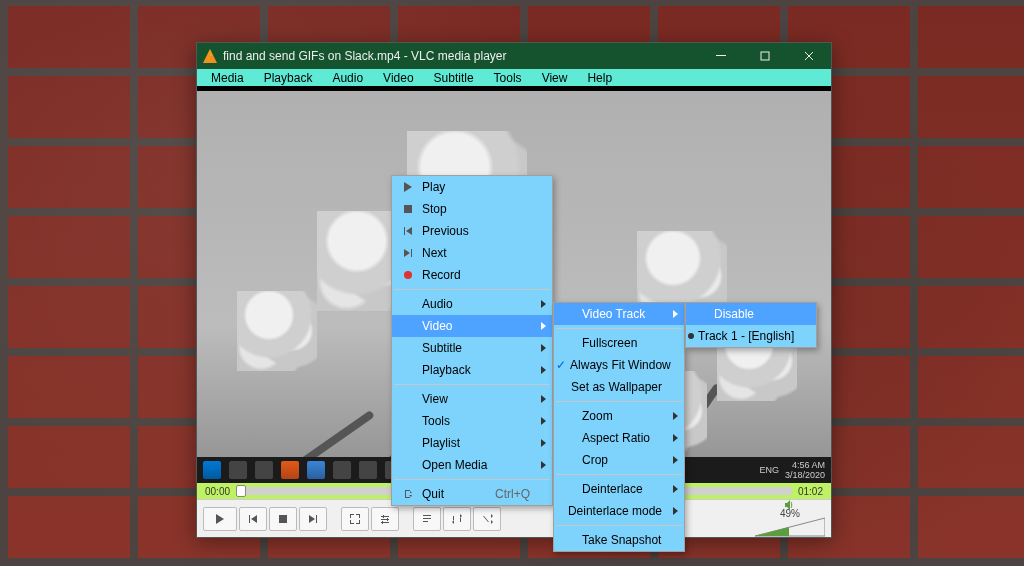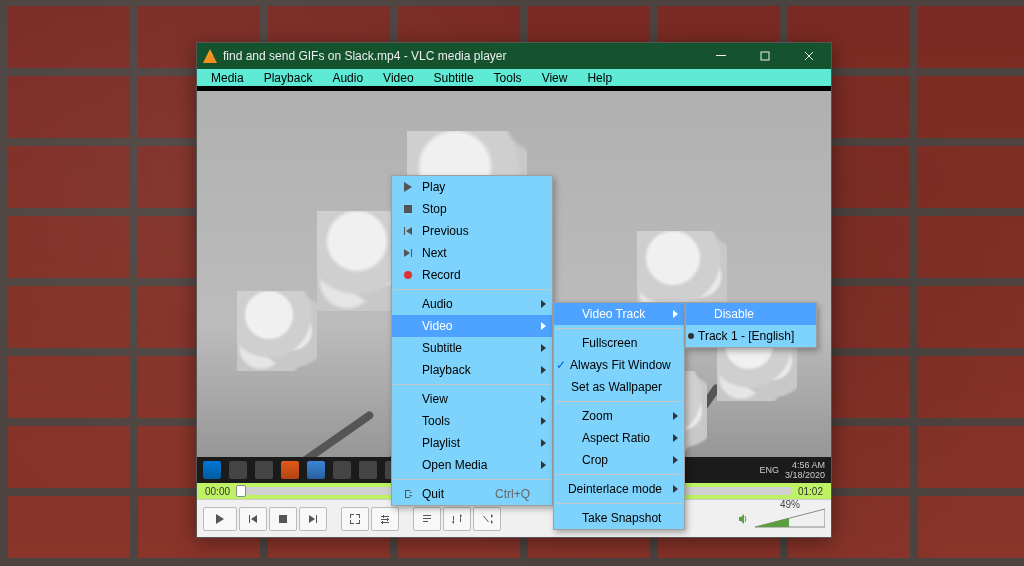--- a/index.html
+++ b/index.html
@@ -95,21 +95,21 @@
     display:flex; align-items:center; padding:0 6px; gap:2px;
   }
   .cbtn {
     width:28px; height:24px; border:1px solid #bbb; background:#f8f8f8;
     display:flex; align-items:center; justify-content:center;
     border-radius:2px;
   }
   .cbtn.big { width:34px; }
   .cbtn svg { width:12px; height:12px; fill:#555; }
   .spacer { width:10px; }
-  .vol-area { margin-left:auto; display:flex; align-items:center; gap:4px; font-size:10px; color:#444;}
+  .vol-area { margin-left:auto; display:flex; align-items:center; gap:4px; font-size:10px; color:#444;flex-direction:column;}
   .vol-tri {
     width:70px; height:24px; position:relative;
   }
   .vol-tri svg { width:100%; height:100%; }
 
   
   .menu {
     position:absolute; background:#7dd3fc; border:1px solid #a0a0a0;
     box-shadow:2px 3px 6px rgba(0,0,0,0.3);
     font-size:12px; color:#000;
@@ -423,20 +423,25 @@
       <span class="arr"></span>
     </div>
     <div class="row">
       <span class="chk"></span>
       <span class="lbl">Crop</span>
       <span class="arr"></span>
     </div>
     <div class="sep"></div>
     <div class="row">
       <span class="chk"></span>
+      <span class="lbl">Deinterlace</span>
+      <span class="arr"></span>
+    </div>
+    <div class="row">
+      <span class="chk"></span>
       <span class="lbl">Deinterlace mode</span>
       <span class="arr"></span>
     </div>
     <div class="sep"></div>
     <div class="row">
       <span class="chk"></span>
       <span class="lbl">Take Snapshot</span>
     </div>
   </div>
 

